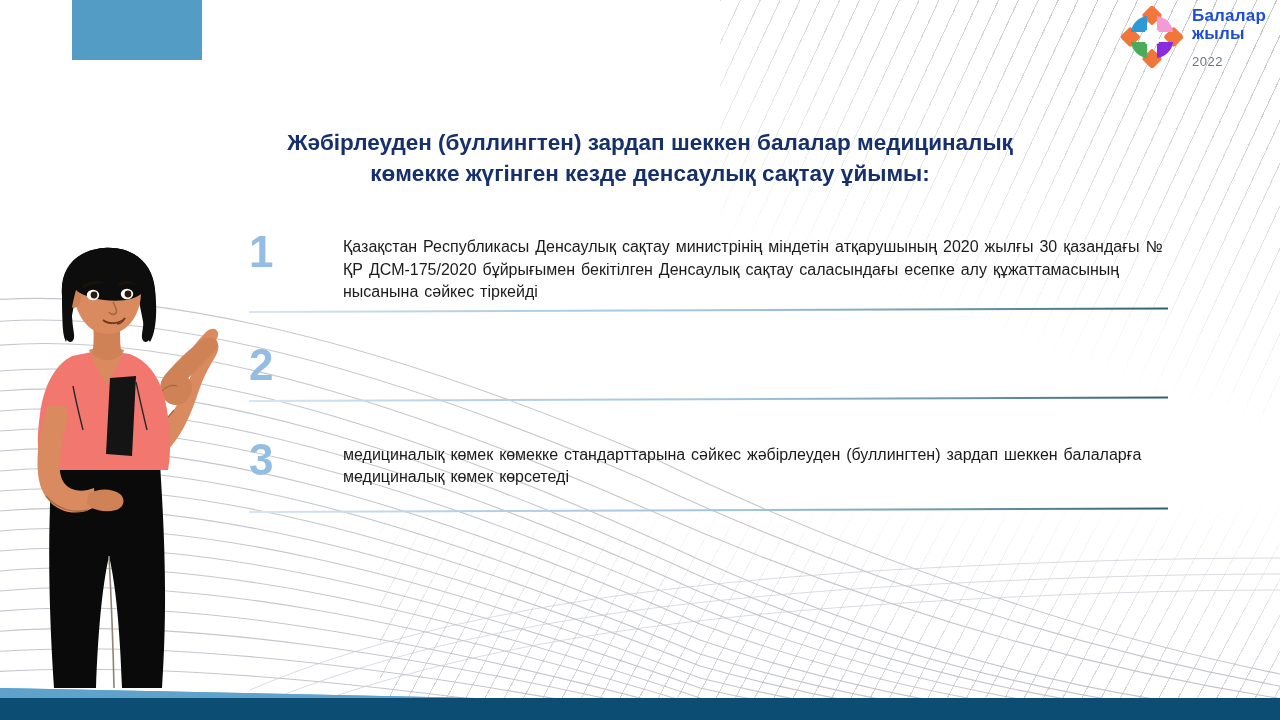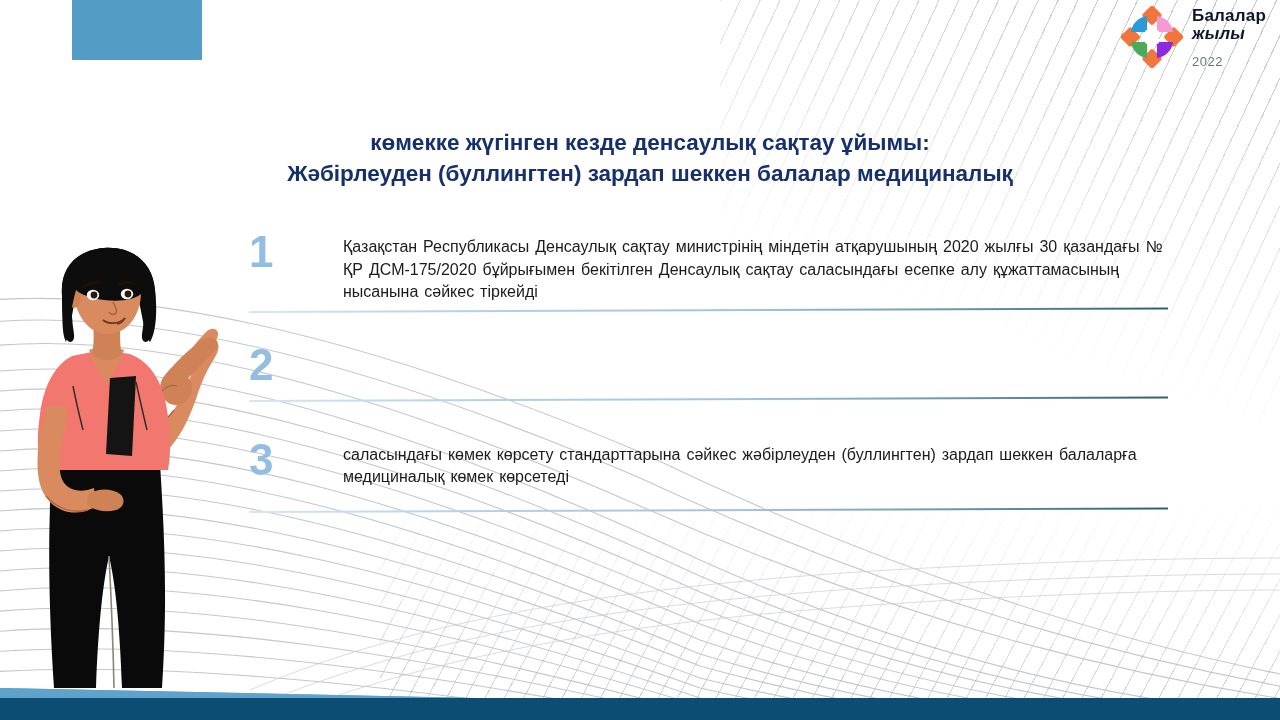--- a/index.html
+++ b/index.html
@@ -35,24 +35,24 @@
   .bar-blue{position:absolute;left:0;bottom:0;width:1280px;height:32px;}
 
   
   .header-block{position:absolute;left:72px;top:0;width:130px;height:60px;background:#529cc6;}
 
   
   .logo{position:absolute;right:14px;top:6px;display:flex;align-items:center;gap:9px;}
   .logo-mark{width:62px;height:62px;position:relative;flex:0 0 auto;}
   .logo-text{line-height:1;}
   .logo-l1,.logo-l2{
-    font-size:17px;font-weight:bold;color:#0f172a;letter-spacing:.2px;
+    font-size:17px;font-weight:bold;color:#1d4ed8;letter-spacing:.2px;
     display:block;
   }
-  .logo-l2{margin-top:1px;font-style:italic;}
+  .logo-l2{margin-top:1px;}
   .logo-year{display:block;font-size:13px;color:#6c7683;margin-top:13px;letter-spacing:.5px;}
 
   
   .title{
     position:absolute;left:180px;top:128px;width:940px;
     text-align:center;color:#16306b;font-weight:bold;font-size:22.5px;line-height:1.36;
   }
   .title-l{display:block;}
 
   
@@ -144,22 +144,22 @@
       </svg>
     </div>
     <div class="logo-text">
       <span class="logo-l1">Балалар</span>
       <span class="logo-l2">жылы</span>
       <span class="logo-year">2022</span>
     </div>
   </div>
 
   <div class="title">
+    <span class="title-l">Жәбірлеуден (буллингтен) зардап шеккен балалар медициналық</span>
     <span class="title-l">көмекке жүгінген кезде денсаулық сақтау ұйымы:</span>
-    <span class="title-l">Жәбірлеуден (буллингтен) зардап шеккен балалар медициналық</span>
   </div>
 
   <div class="list">
 
     <div class="row" id="row1">
       <div class="row-inner">
         <div class="num">1</div>
         <div class="row-body">
           <div class="row-text">Қазақстан Республикасы  Денсаулық  сақтау министрінің  міндетін  атқарушының  2020 жылғы 30 қазандағы № ҚР ДСМ-175/2020 бұйрығымен  бекітілген Денсаулық  сақтау саласындағы  есепке  алу  құжаттамасының  нысанына  сәйкес  тіркейді</div>
         </div>
@@ -171,21 +171,21 @@
       <div class="row-inner">
         <div class="num">2</div>
       </div>
       <div class="rule r2"></div>
     </div>
 
     <div class="row" id="row3">
       <div class="row-inner">
         <div class="num">3</div>
         <div class="row-body">
-          <div class="row-text">саласындағы  көмек  көрсету стандарттарына  сәйкес жәбірлеуден  (буллингтен)  зардап шеккен  балаларға  медициналық  көмек  көрсетеді</div>
+          <div class="row-text">медициналық  көмек  көмекке стандарттарына  сәйкес жәбірлеуден  (буллингтен)  зардап шеккен  балаларға  медициналық  көмек  көрсетеді</div>
         </div>
       </div>
       <div class="rule r3"></div>
     </div>
 
   </div>
 
   <div class="character">
     <svg viewBox="0 0 230 462" width="230" height="462">
 

